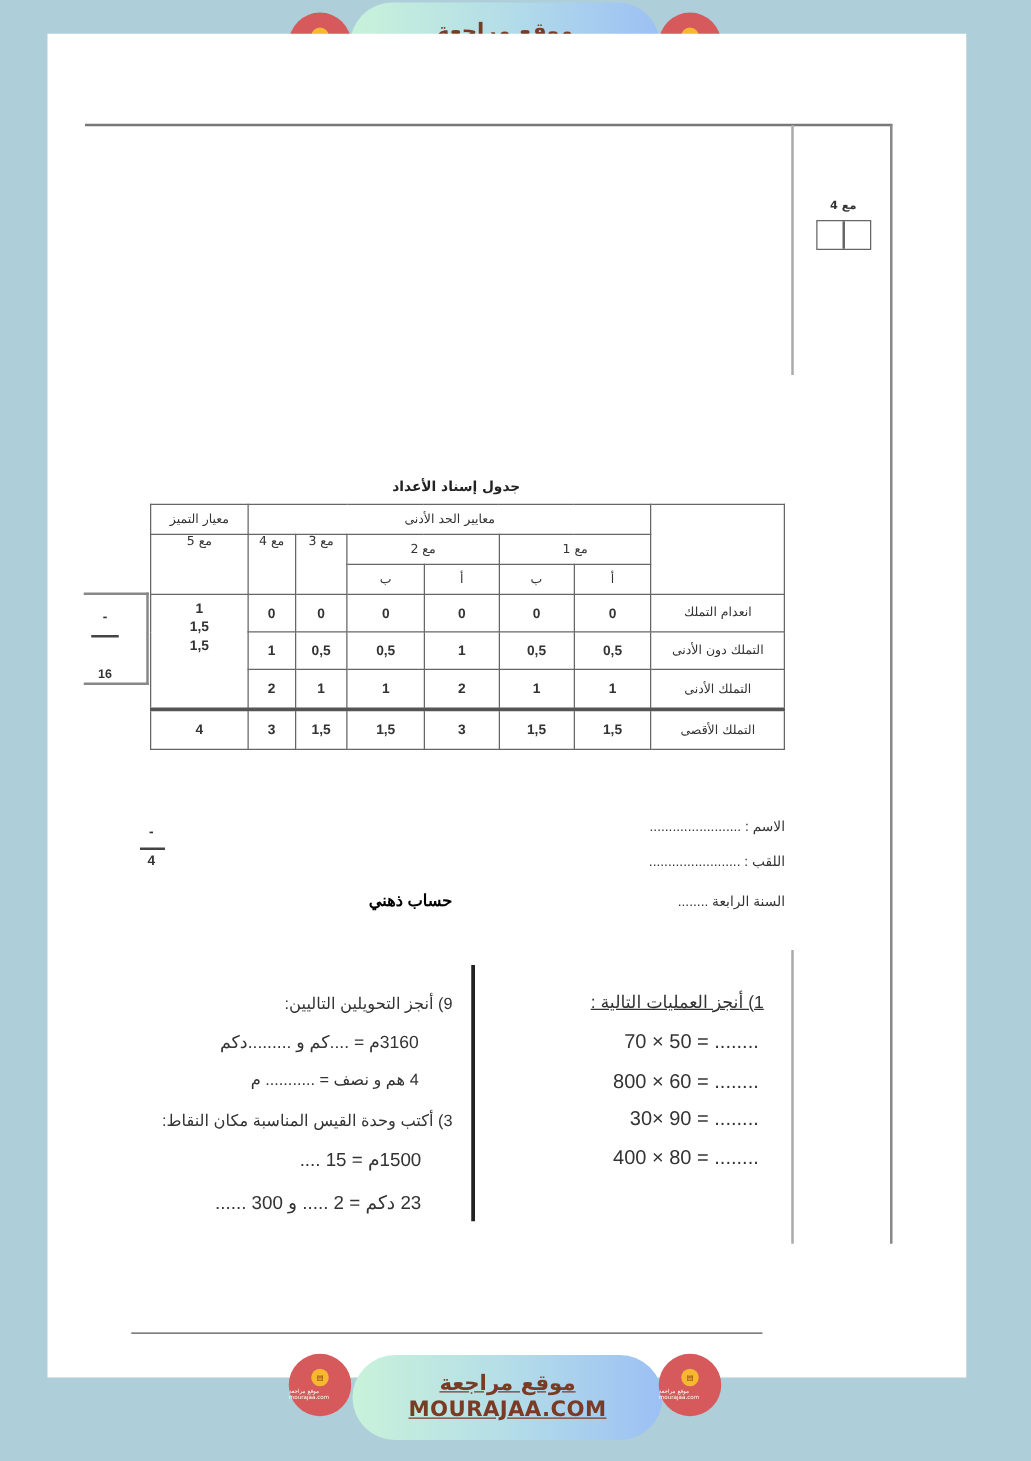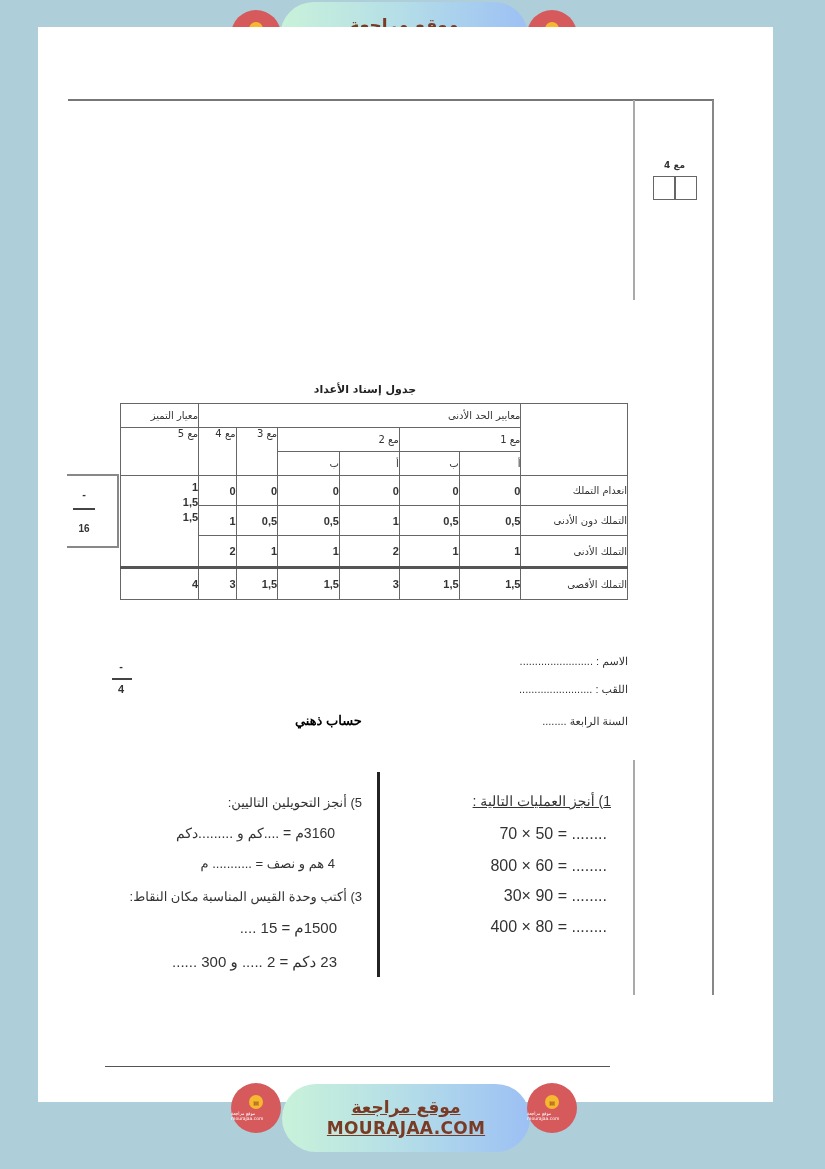--- a/index.html
+++ b/index.html
@@ -10,21 +10,21 @@
   .vline{position:absolute;width:2px;background:#888;}
   
   .banner{position:absolute;width:248px;height:68px;border-radius:34px;background:linear-gradient(90deg,#c9f2da 0%,#b4dde8 50%,#9cc0f4 100%);display:flex;flex-direction:column;align-items:center;justify-content:center;}
   .banner .ar{font-family:"DejaVu Sans",sans-serif;font-weight:bold;font-size:17px;color:#7a3b24;text-decoration:underline;line-height:20px;direction:rtl;}
   .banner .en{font-family:"DejaVu Sans",sans-serif;font-weight:bold;font-size:17px;color:#7a3b24;text-decoration:underline;line-height:22px;letter-spacing:0.3px;}
   .badge{position:absolute;width:50px;height:50px;border-radius:50%;background:#d65a5c;display:flex;flex-direction:column;align-items:center;justify-content:center;}
   .badge .dot{width:14px;height:14px;border-radius:50%;background:#f5b82e;font-size:6px;color:#8a3a1a;display:flex;align-items:center;justify-content:center;font-weight:bold;}
   .badge .tiny{font-size:4.5px;color:#fff;line-height:5px;margin-top:2px;}
   
   table.grid{position:absolute;left:120px;top:403px;width:508px;border-collapse:collapse;font-size:10px;color:#222;}
-  table.grid td{border:1.5px solid #666;text-align:right;padding:0;}
+  table.grid td{border:1.5px solid #666;text-align:center;padding:0;}
   .rtl{direction:rtl;}
   .score{font-family:"Liberation Sans",sans-serif;font-size:11px;font-weight:bold;color:#333;}
   .lbl{font-size:10px;color:#333;}
   .q{position:absolute;font-family:"Liberation Sans",sans-serif;color:#333;direction:rtl;white-space:nowrap;}
 </style>
 </head>
 <body>
 
 <div class="badge" style="left:231px;top:10px;">
   <div class="dot">▤</div>
@@ -115,21 +115,21 @@
     <td class="score">1,5</td>
     <td class="score">1,5</td>
     <td class="lbl rtl">التملك الأقصى</td>
   </tr>
 </tbody>
   </table>
 
 <div class="abs" style="left:67px;top:474px;width:50px;height:70px;border-top:2px solid #888;border-bottom:2px solid #888;border-right:2px solid #888;">
   <div class="score" style="position:absolute;left:0;top:12px;width:34px;text-align:center;">-</div>
   <div style="position:absolute;left:6px;top:32px;width:22px;height:2px;background:#444;"></div>
-  <div class="score" style="position:absolute;left:0;top:47px;width:34px;text-align:center;font-size:10px;">16</div>
+  <div class="score" style="position:absolute;left:0;top:58px;width:34px;text-align:center;font-size:10px;">16</div>
 </div>
 
 <div class="abs" style="left:108px;top:660px;width:26px;height:48px;">
   <div class="score" style="position:absolute;left:0;top:0;width:26px;text-align:center;">-</div>
   <div style="position:absolute;left:4px;top:18px;width:20px;height:2px;background:#444;"></div>
   <div class="score" style="position:absolute;left:0;top:23px;width:26px;text-align:center;">4</div>
 </div>
 
 <div class="q" style="right:197px;top:655px;font-size:11px;">
   <span>الاسم :</span>
@@ -143,21 +143,21 @@
 <div class="q" style="left:295px;top:713px;font-size:13px;font-weight:bold;color:#000000;">حساب ذهني</div>
 
 <div class="abs" style="left:377px;top:772px;width:3px;height:205px;background:#222;"></div>
 
 <div class="q" style="right:214px;top:793px;font-size:14px;text-decoration:underline;">1)  أنجز العمليات التالية :</div>
 <div class="q" style="right:218px;top:825px;font-size:16px;direction:ltr;">70 × 50 = ........</div>
 <div class="q" style="right:218px;top:857px;font-size:16px;direction:ltr;">800 × 60 = ........</div>
 <div class="q" style="right:218px;top:887px;font-size:16px;direction:ltr;">30× 90 = ........</div>
 <div class="q" style="right:218px;top:918px;font-size:16px;direction:ltr;">400 × 80 = ........</div>
 
-<div class="q" style="right:463px;top:795px;font-size:13px;">5) أنجز التحويلين التاليين:</div>
+<div class="q" style="right:463px;top:795px;font-size:13px;">9) أنجز التحويلين التاليين:</div>
 <div class="q" style="right:490px;top:825px;font-size:14px;margin-left:45px;">3160م = ....كم و .........دكم</div>
 <div class="q" style="right:490px;top:856px;font-size:13px;">4 هم و نصف = ........... م</div>
 
 <div class="q" style="right:463px;top:889px;font-size:13px;">3) أكتب وحدة القيس المناسبة مكان النقاط:</div>
 <div class="q" style="right:488px;top:919px;font-size:15px;">1500م = 15 ....</div>
 <div class="q" style="right:488px;top:953px;font-size:15px;">23 دكم = 2 ..... و 300 ......</div>
 
 <div class="badge" style="left:231px;top:1083px;">
   <div class="dot">▤</div>
   <div class="tiny">موقع مراجعة mourajaa.com</div>

